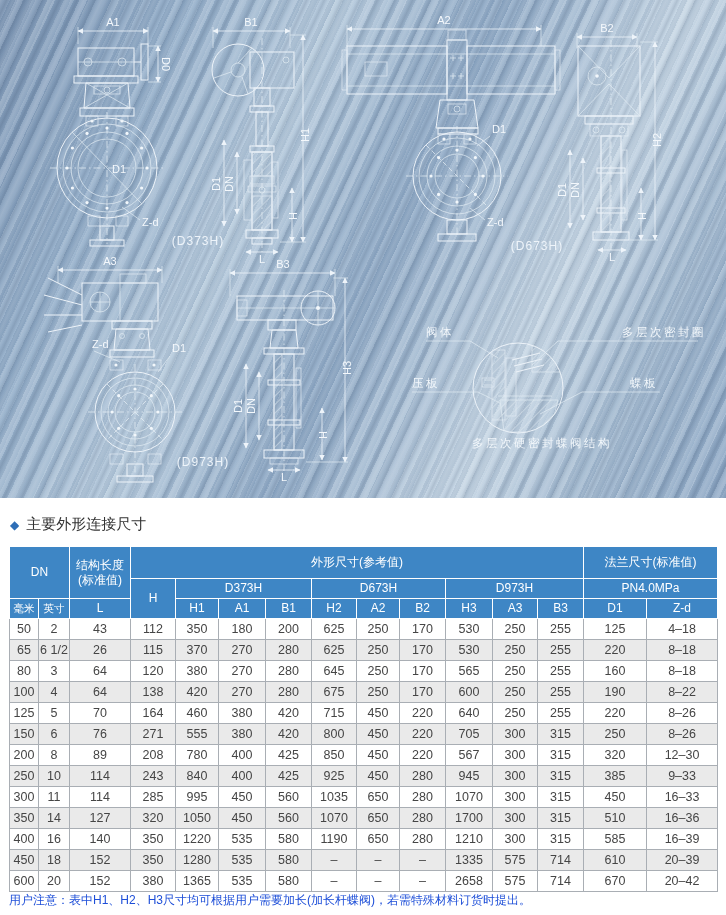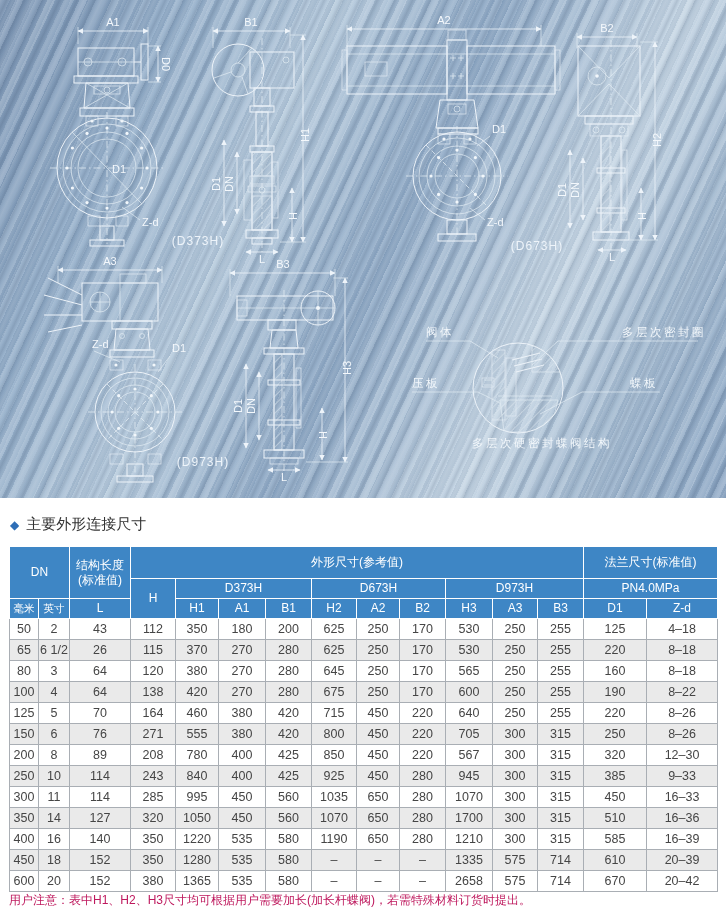--- a/index.html
+++ b/index.html
@@ -45,21 +45,21 @@
   table.spec thead tr.r1 th{height:31px;}
   table.spec thead tr.r2 th{height:19px;}
   table.spec thead tr.r3 th{height:19px;}
   table.spec thead th.small{font-size:10.5px;margin-left:22px;}
   table.spec tbody td{
     border:1px solid #a9aeb4;height:20px;padding:0;line-height:1;background:#ffffff;
   }
   table.spec tbody tr:nth-child(even) td{background:#eaeaea;}
   table.spec{border:1px solid #8f959b;}
   
-  .note{position:absolute;left:9px;top:892px;font-size:12px;color:#be185d;}
+  .note{position:absolute;left:9px;top:892px;font-size:12px;color:#1d4ed8;}
 </style>
 </head>
 <body>
 
 <div class="banner">
   <svg width="726" height="498" viewBox="0 0 726 498">
     <defs>
       <marker id="ar" viewBox="0 0 10 10" refX="9" refY="5" markerWidth="7" markerHeight="7" orient="auto-start-reverse">
         <path d="M0,0L10,5L0,10z" fill="#eef4fa"></path>
       </marker>

